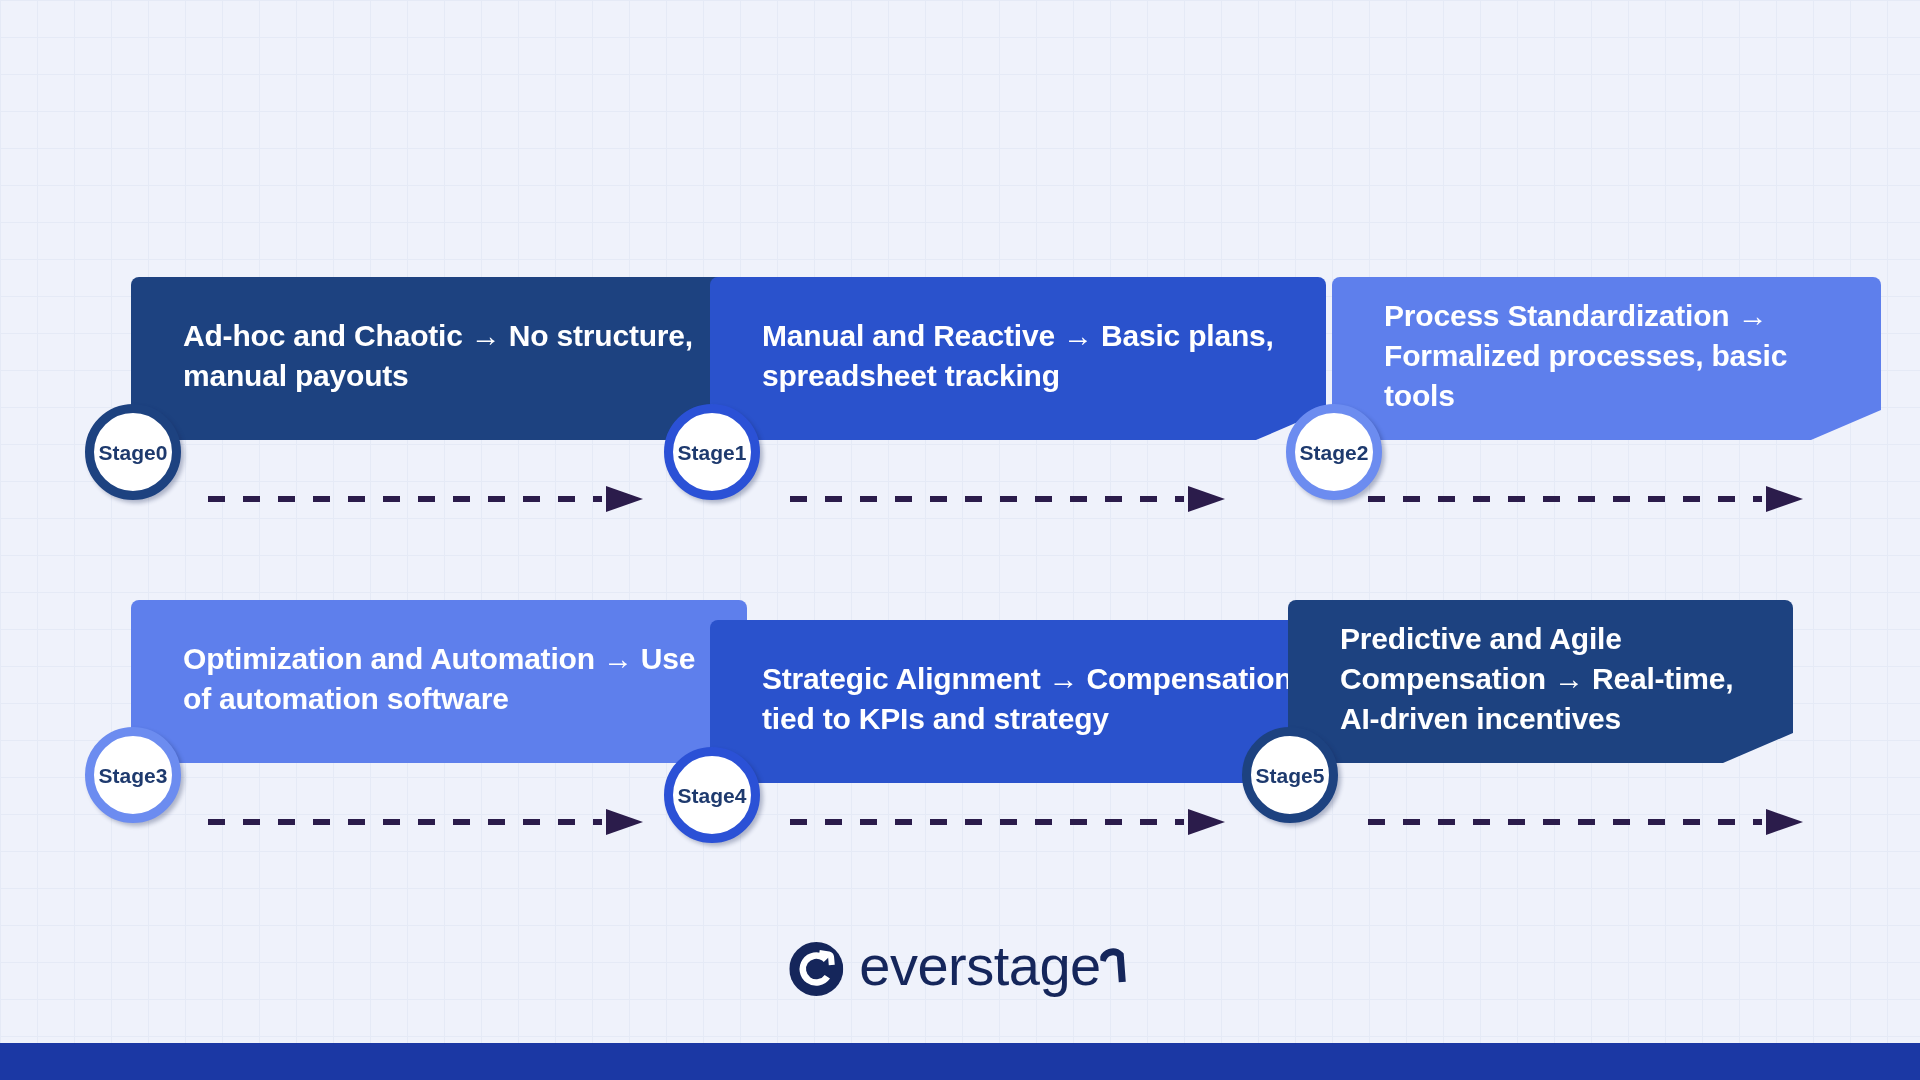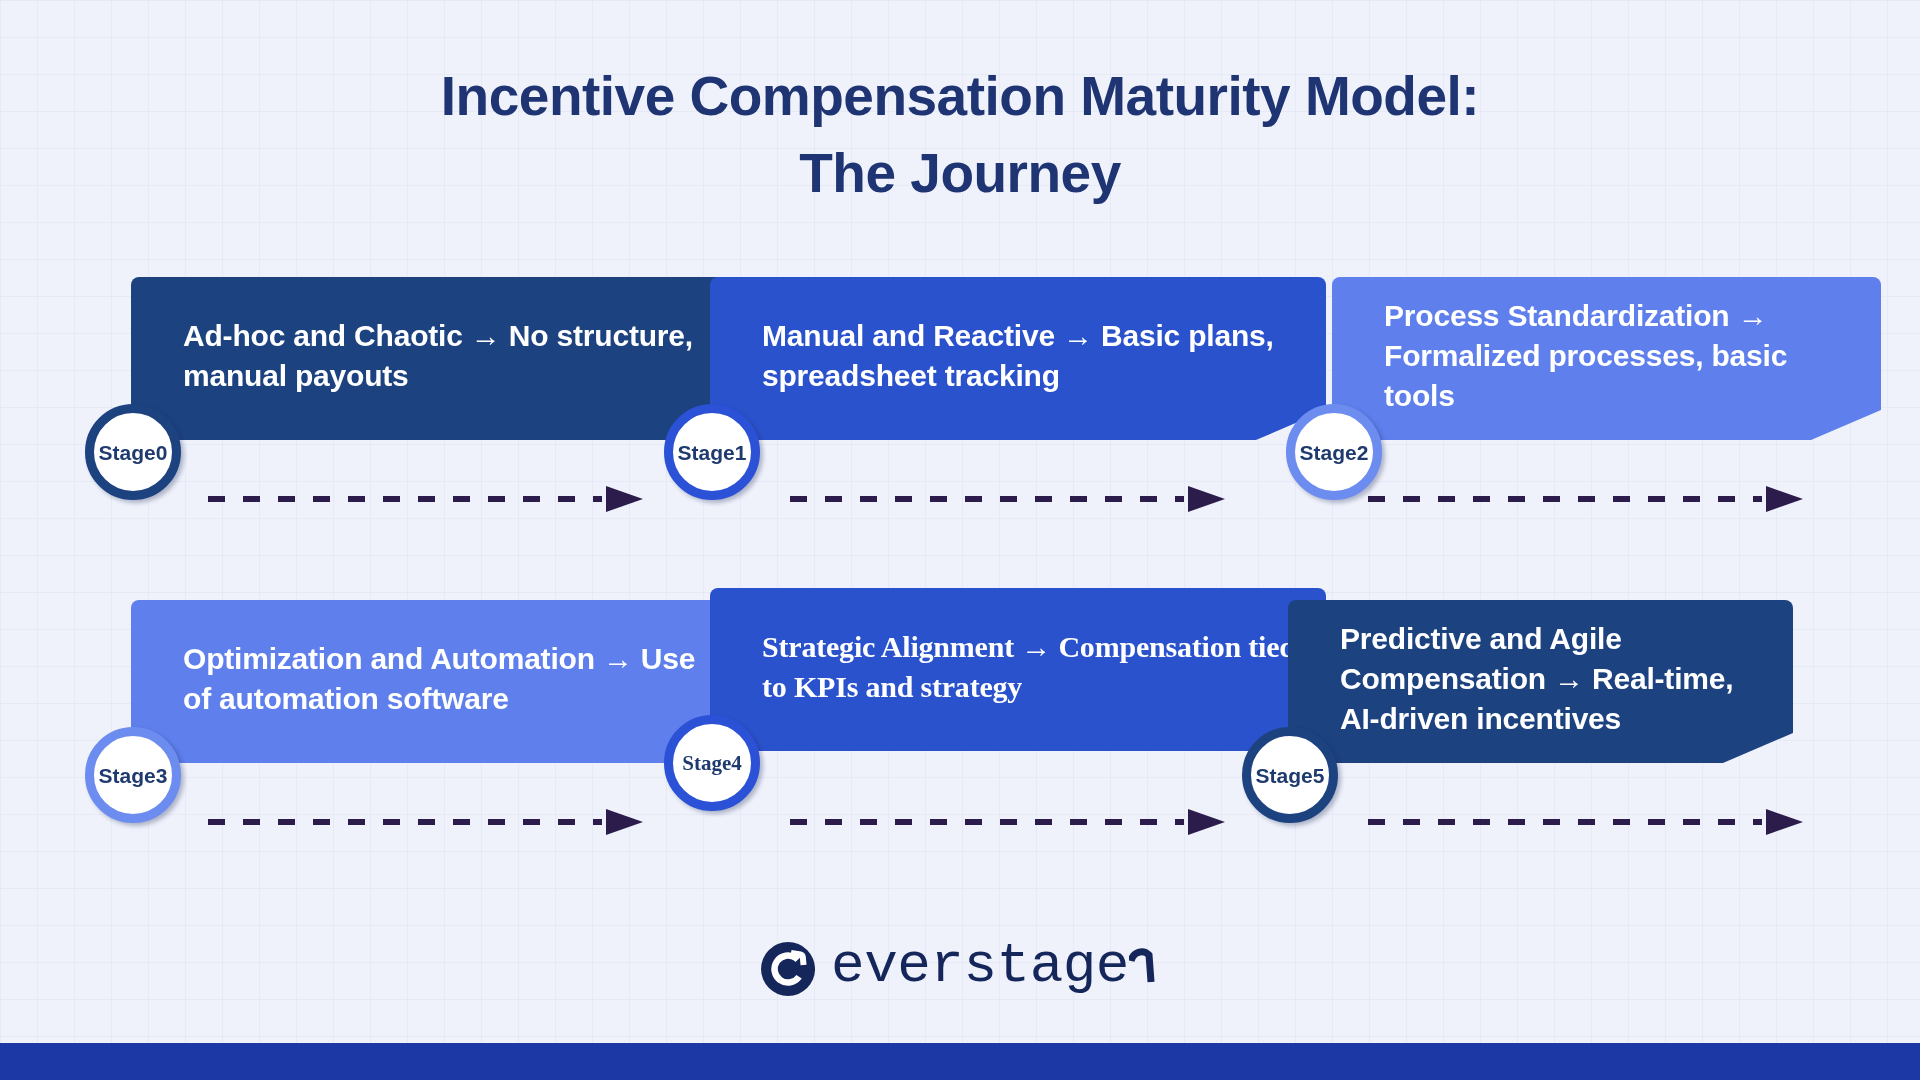--- a/index.html
+++ b/index.html
@@ -19,21 +19,21 @@
     text-align:center;color:var(--title-text,#1F3472);
     font-size:55px;font-weight:700;line-height:77px;letter-spacing:-0.5px;
   }
 
   
   .stage-group{position:absolute;width:616px;height:163px;}
   .pos-r0c0{top:277px;left:131px;}
   .pos-r0c1{top:277px;left:710px;}
   .pos-r0c2{top:277px;left:1288px;width:549px;margin-left:44px;}
   .pos-r1c0{top:600px;left:131px;}
-  .pos-r1c1{top:588px;left:710px;font-family:Liberation Serif, serif;}
+  .pos-r1c1{top:620px;left:710px;}
   .pos-r1c2{top:600px;left:1288px;width:505px;}
 
   .card{
     position:absolute;inset:0;border-radius:8px;overflow:hidden;
   }
   .card-inner{
     width:100%;height:100%;
     clip-path:polygon(0 0,100% 0,100% calc(100% - 30px),calc(100% - 70px) 100%,0 100%);
     display:flex;align-items:center;
     padding:0 22px 6px 52px;box-sizing:border-box;
@@ -66,39 +66,35 @@
   
   .arrow{position:absolute;width:445px;height:28px;}
 
   
   .logo{
     position:absolute;top:938px;left:50%;transform:translateX(-50%);
     display:flex;align-items:center;gap:16px;
   }
   .logo-word{
     color:var(--logo-navy,#15265B);font-size:56px;font-weight:400;
-    letter-spacing:-0.5px;line-height:56px;padding-bottom:6px;font-family:Liberation Mono, monospace;
+    letter-spacing:-0.5px;line-height:56px;padding-bottom:6px;
   }
   .logo-row{display:flex;align-items:flex-start;}
 
   
   .footer-bar{
     position:absolute;left:0;bottom:0;width:100%;height:37px;
     background:var(--footer-bar,#1B38A4);
   }
 </style>
 </head>
 <body>
 
 <div id="canvas">
 
-  <div class="title">
-    <div>Incentive Compensation Maturity Model:</div>
-    <div>The Journey</div>
-  </div>
 
   <div class="stage-group pos-r0c0 v-navy">
     <div class="card">
       <div class="card-inner">
         <div class="card-text">Ad-hoc and Chaotic → No structure, manual payouts</div>
       </div>
     </div>
     <div class="badge">
       <span>Stage</span>
       <span>0</span>

